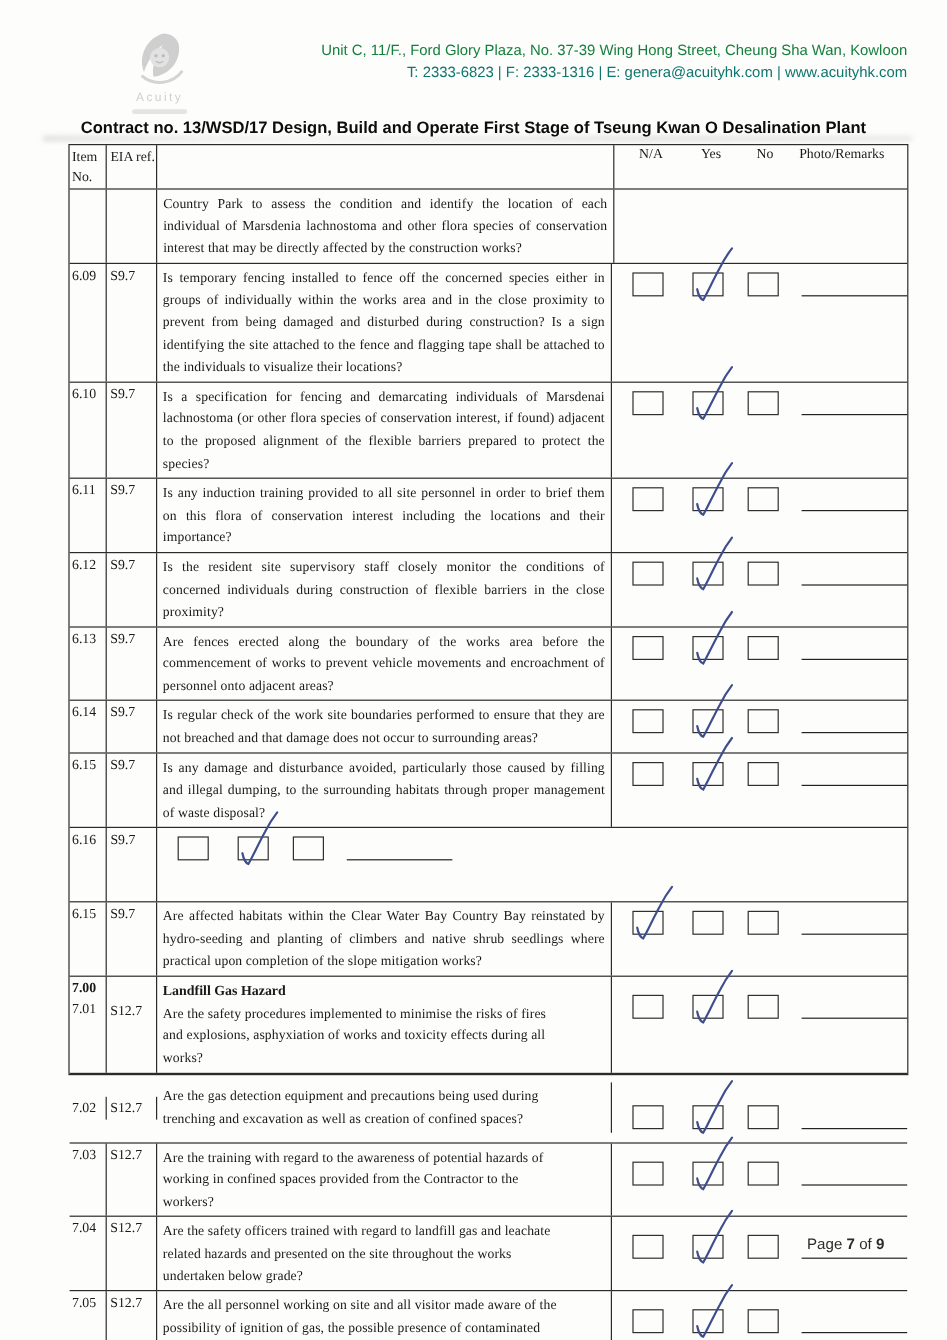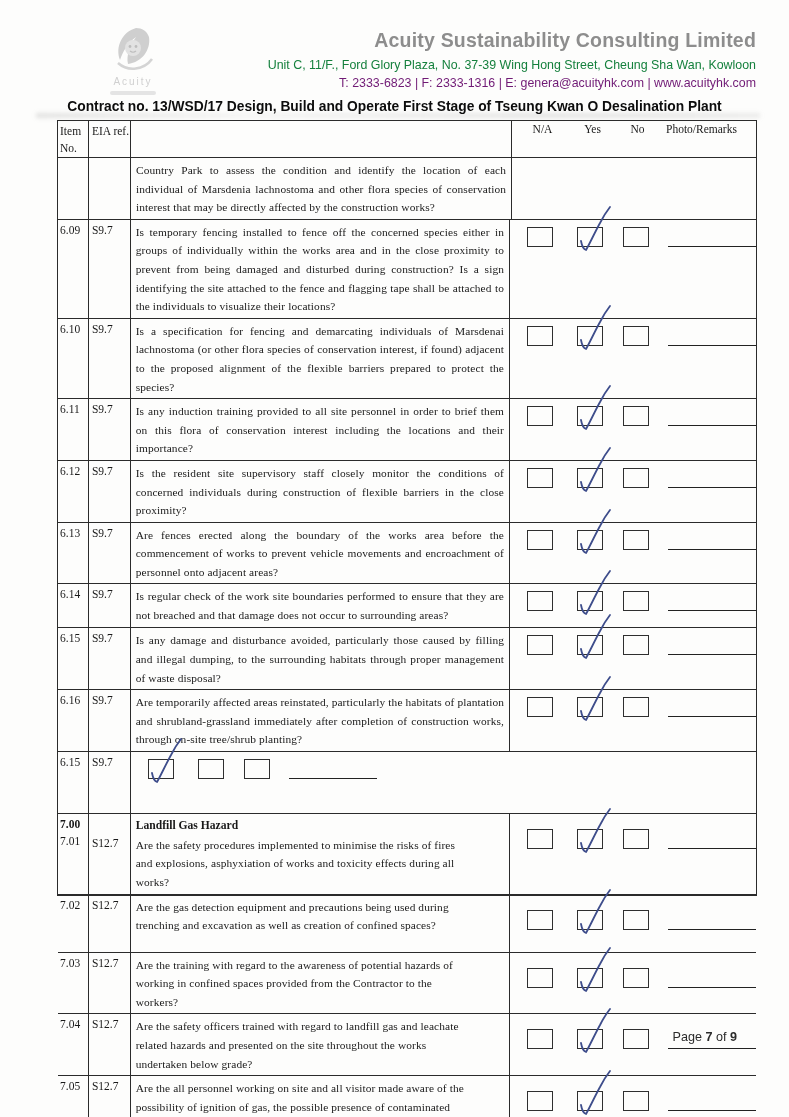--- a/index.html
+++ b/index.html
@@ -8,21 +8,21 @@
   .page { position:absolute; inset:0; background:#fdfdfc; overflow:hidden; }
 
   
   .logo { position:absolute; left:96px; top:25px; width:74px; text-align:center; }
   .logo svg { display:block; margin:0 auto; }
   .logo-word { font-family:"Liberation Sans",sans-serif; font-size:10px; color:#d0d0d0; letter-spacing:2px; margin-top:1px; }
   .logo-sub { width:46px; height:4px; background:#e4e4e4; border-radius:2px; margin:4px auto 0; }
   .header-text { position:absolute; top:29px; right:33px; text-align:right; font-family:"Liberation Sans",sans-serif; }
   .company { font-size:19.5px; font-weight:bold; color:#8d8d8d; letter-spacing:0.2px; }
   .address { font-size:12.4px; color:#15803d; margin-top:6px; }
-  .contact { font-size:12.4px; color:#701a75; margin-top:4px; }
+  .contact { font-size:12.4px; color:#0f766e; margin-top:4px; }
 
   .doc-title { position:absolute; top:99px; left:0; width:100%; text-align:center;
     font-family:"Liberation Sans",sans-serif; font-weight:bold; font-size:13.8px; color:#0d0d0d; }
 
   .scan-smear { position:absolute; top:113px; left:36px; width:724px; height:5px;
     background:linear-gradient(90deg, rgba(130,130,130,.22), rgba(170,170,170,.10) 30%, rgba(130,130,130,.20) 70%, rgba(150,150,150,.18));
     filter:blur(2px); }
 
   
   .checklist { position:absolute; left:57px; top:120px; width:700px; height:776px;
@@ -79,21 +79,20 @@
         <circle cx="27" cy="23" r="8" fill="#e2e2e2"></circle>
         <circle cx="24" cy="21.5" r="1.4" fill="#bdbdbd"></circle>
         <circle cx="30" cy="21.5" r="1.4" fill="#bdbdbd"></circle>
         <path d="M24 26 Q27 28.5 30 26" stroke="#bdbdbd" stroke-width="1.2" fill="none"></path>
         <path d="M12 38 C22 47 38 45 46 34" stroke="#d4d4d4" fill="none" stroke-width="2.5"></path>
       </svg>
       <div class="logo-word">Acuity</div>
       <div class="logo-sub"></div>
     </div>
     <div class="header-text">
-      <div class="company">Acuity Sustainability Consulting Limited</div>
       <div class="address">Unit C, 11/F., Ford Glory Plaza, No. 37-39 Wing Hong Street, Cheung Sha Wan, Kowloon</div>
       <div class="contact">T: 2333-6823  |  F: 2333-1316  |  E: genera@acuityhk.com  |  www.acuityhk.com</div>
     </div>
   </header>
 
   <div class="doc-title">Contract no.  13/WSD/17 Design, Build and Operate First Stage of Tseung Kwan O Desalination Plant</div>
 
   <div class="checklist">
     <div class="thead">
       <div class="cell c-item h">
@@ -281,42 +280,42 @@
             </div>
           </div>
         </div>
         <div class="row" style="min-height: 62px;">
           <div class="cell c-item">
             <div>6.16</div>
           </div>
           <div class="cell c-ref">
             <div>S9.7</div>
           </div>
-          <div class="cell c-q">
-            <div class="q-text">Are temporarily affected areas reinstated, particularly the habitats of plantation and shrubland-grassland immediately after completion of construction works, through on-site tree/shrub planting?</div>
-          </div>
           <div class="cell c-checks">
             <div class="checks">
               <div class="box b-na"></div>
               <div class="box b-yes">
                 <svg class="tick" viewBox="0 0 40 46">
                   <path d="M8 33 C9 38.5 11.5 41.5 13 42 C16 37 21 26 27 15 C30 9 33.5 3.5 37 -1" fill="none" stroke="#3e4d8b" stroke-width="1.8" stroke-linecap="round"></path>
                 </svg>
               </div>
               <div class="box b-no"></div>
               <div class="remarks-line"></div>
             </div>
           </div>
         </div>
         <div class="row" style="min-height: 62px;">
           <div class="cell c-item">
             <div>6.15</div>
           </div>
           <div class="cell c-ref">
             <div>S9.7</div>
+          </div>
+          <div class="cell c-q">
+            <div class="q-text">Are affected habitats within the Clear Water Bay Country Bay reinstated by hydro-seeding and planting of climbers and native shrub seedlings where practical upon completion of the slope mitigation works?</div>
           </div>
           <div class="cell c-checks">
             <div class="checks">
               <div class="box b-na">
                 <svg class="tick" viewBox="0 0 40 46">
                   <path d="M8 33 C9 38.5 11.5 41.5 13 42 C16 37 21 26 27 15 C30 9 33.5 3.5 37 -1" fill="none" stroke="#3e4d8b" stroke-width="1.8" stroke-linecap="round"></path>
                 </svg>
               </div>
               <div class="box b-yes"></div>
               <div class="box b-no"></div>
@@ -342,21 +341,21 @@
               <div class="box b-yes">
                 <svg class="tick" viewBox="0 0 40 46">
                   <path d="M8 33 C9 38.5 11.5 41.5 13 42 C16 37 21 26 27 15 C30 9 33.5 3.5 37 -1" fill="none" stroke="#3e4d8b" stroke-width="1.8" stroke-linecap="round"></path>
                 </svg>
               </div>
               <div class="box b-no"></div>
               <div class="remarks-line"></div>
             </div>
           </div>
         </div>
-        <div class="row" style="min-height: 58px;">
+        <div class="row" style="min-height: 58px; align-items: center;">
           <div class="cell c-item">
             <div>7.02</div>
           </div>
           <div class="cell c-ref">
             <div>S12.7</div>
           </div>
           <div class="cell c-q">
             <div class="q-text q-narrow">Are the gas detection equipment and precautions being used during trenching and excavation as well as creation of confined spaces?</div>
           </div>
           <div class="cell c-checks">

